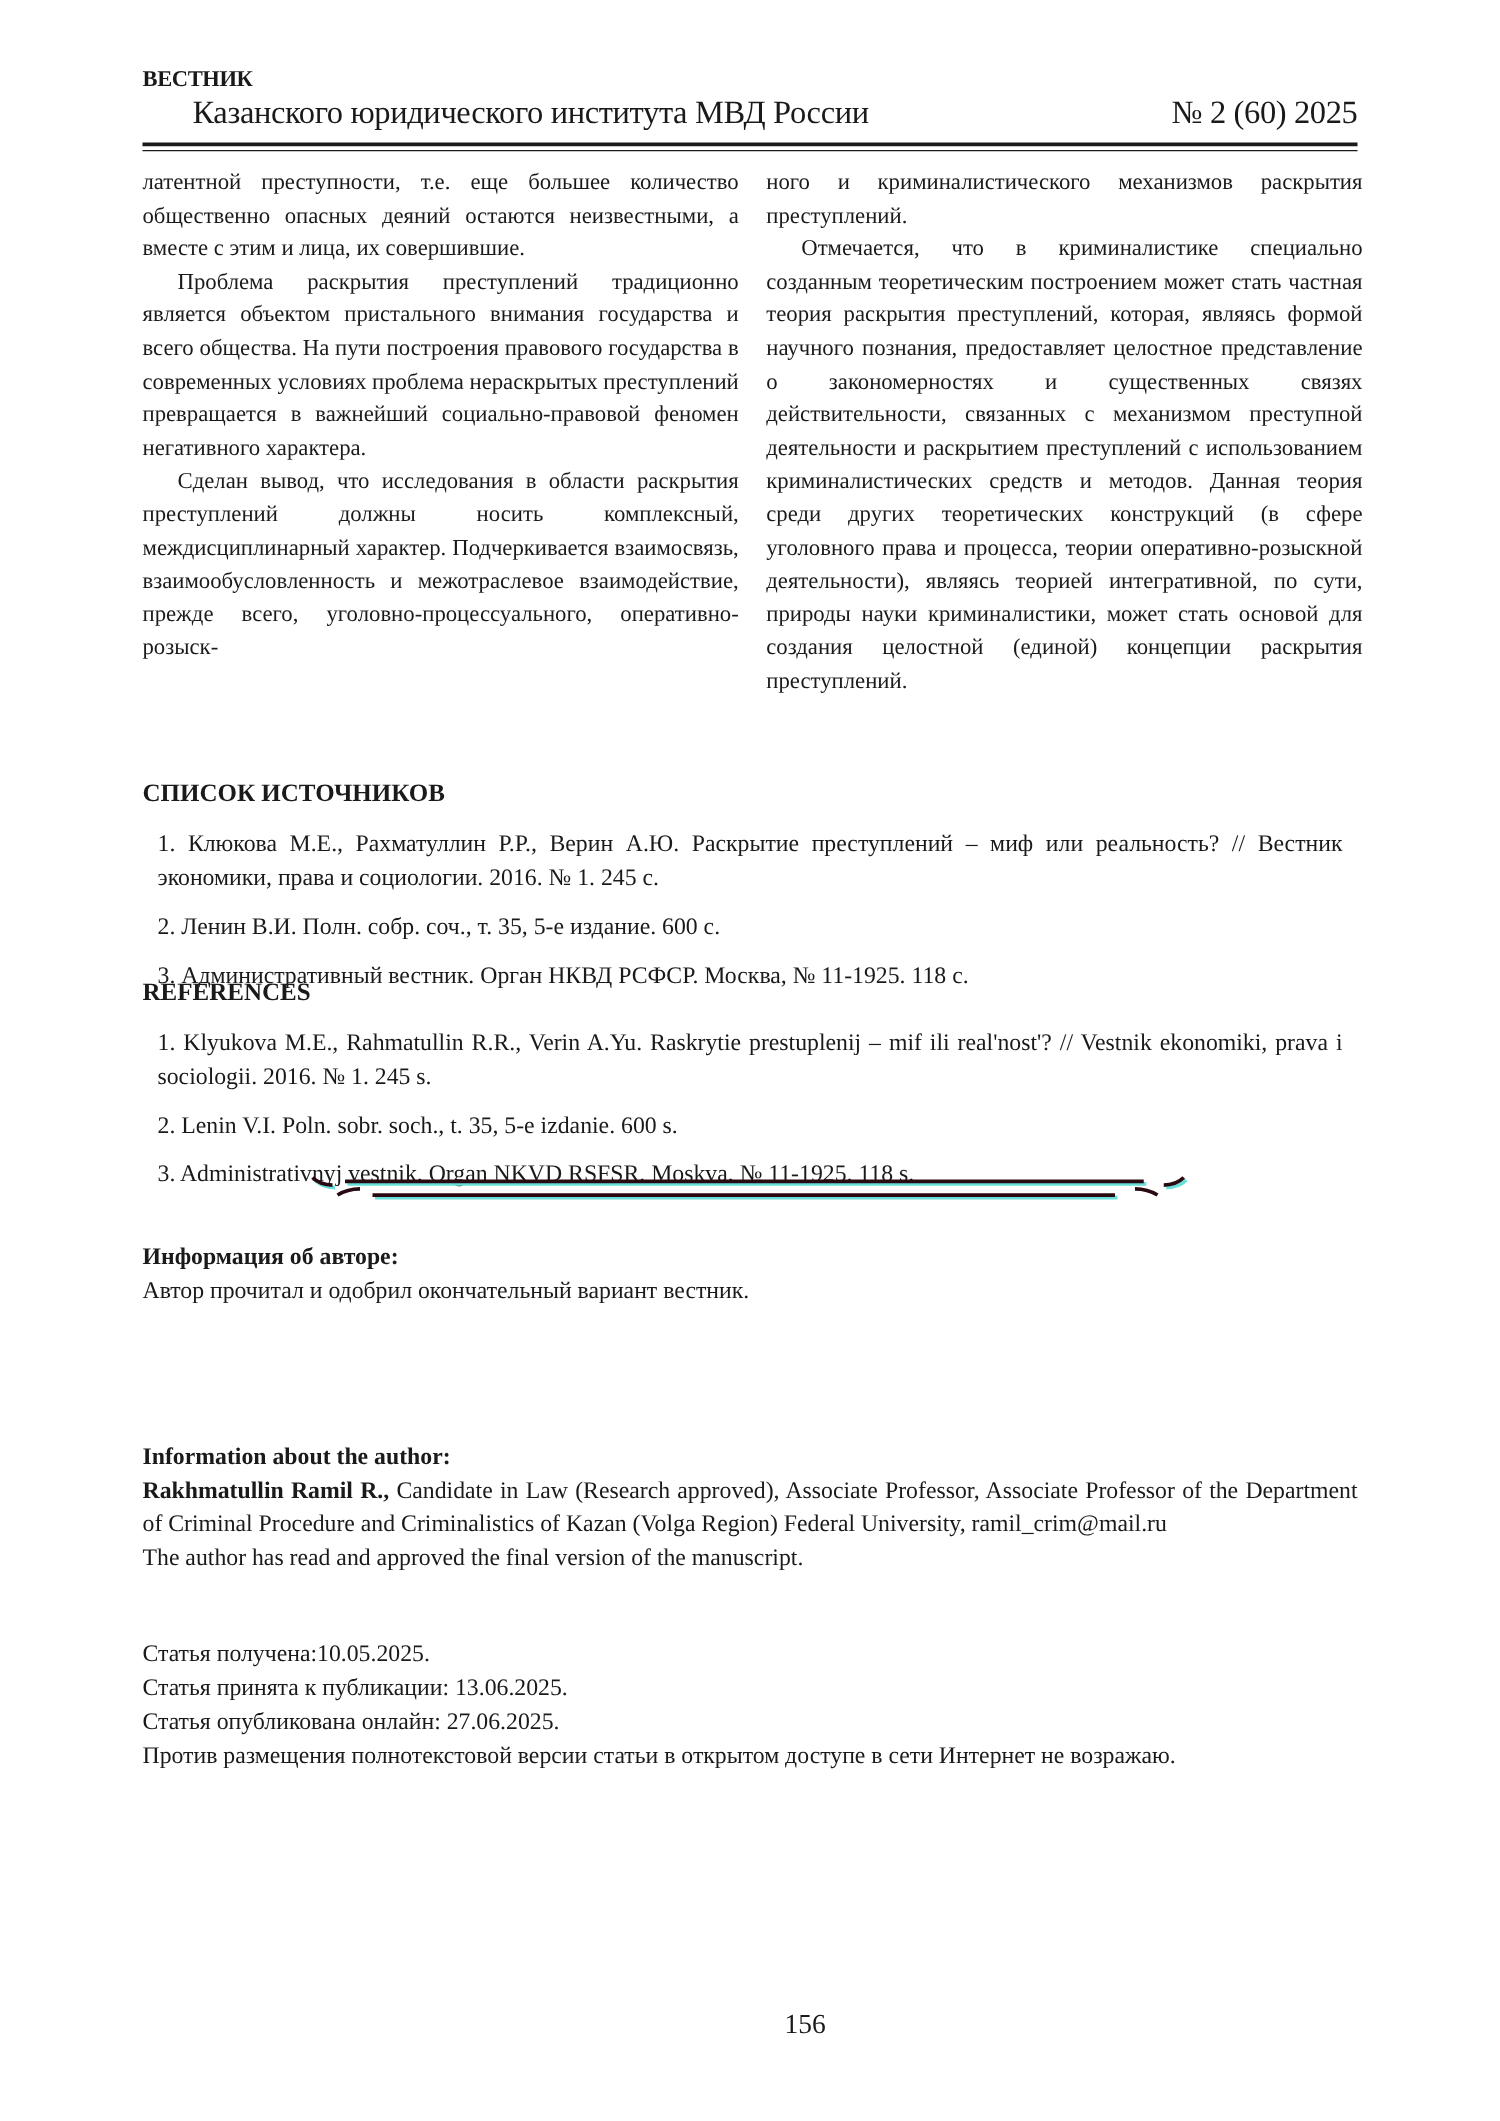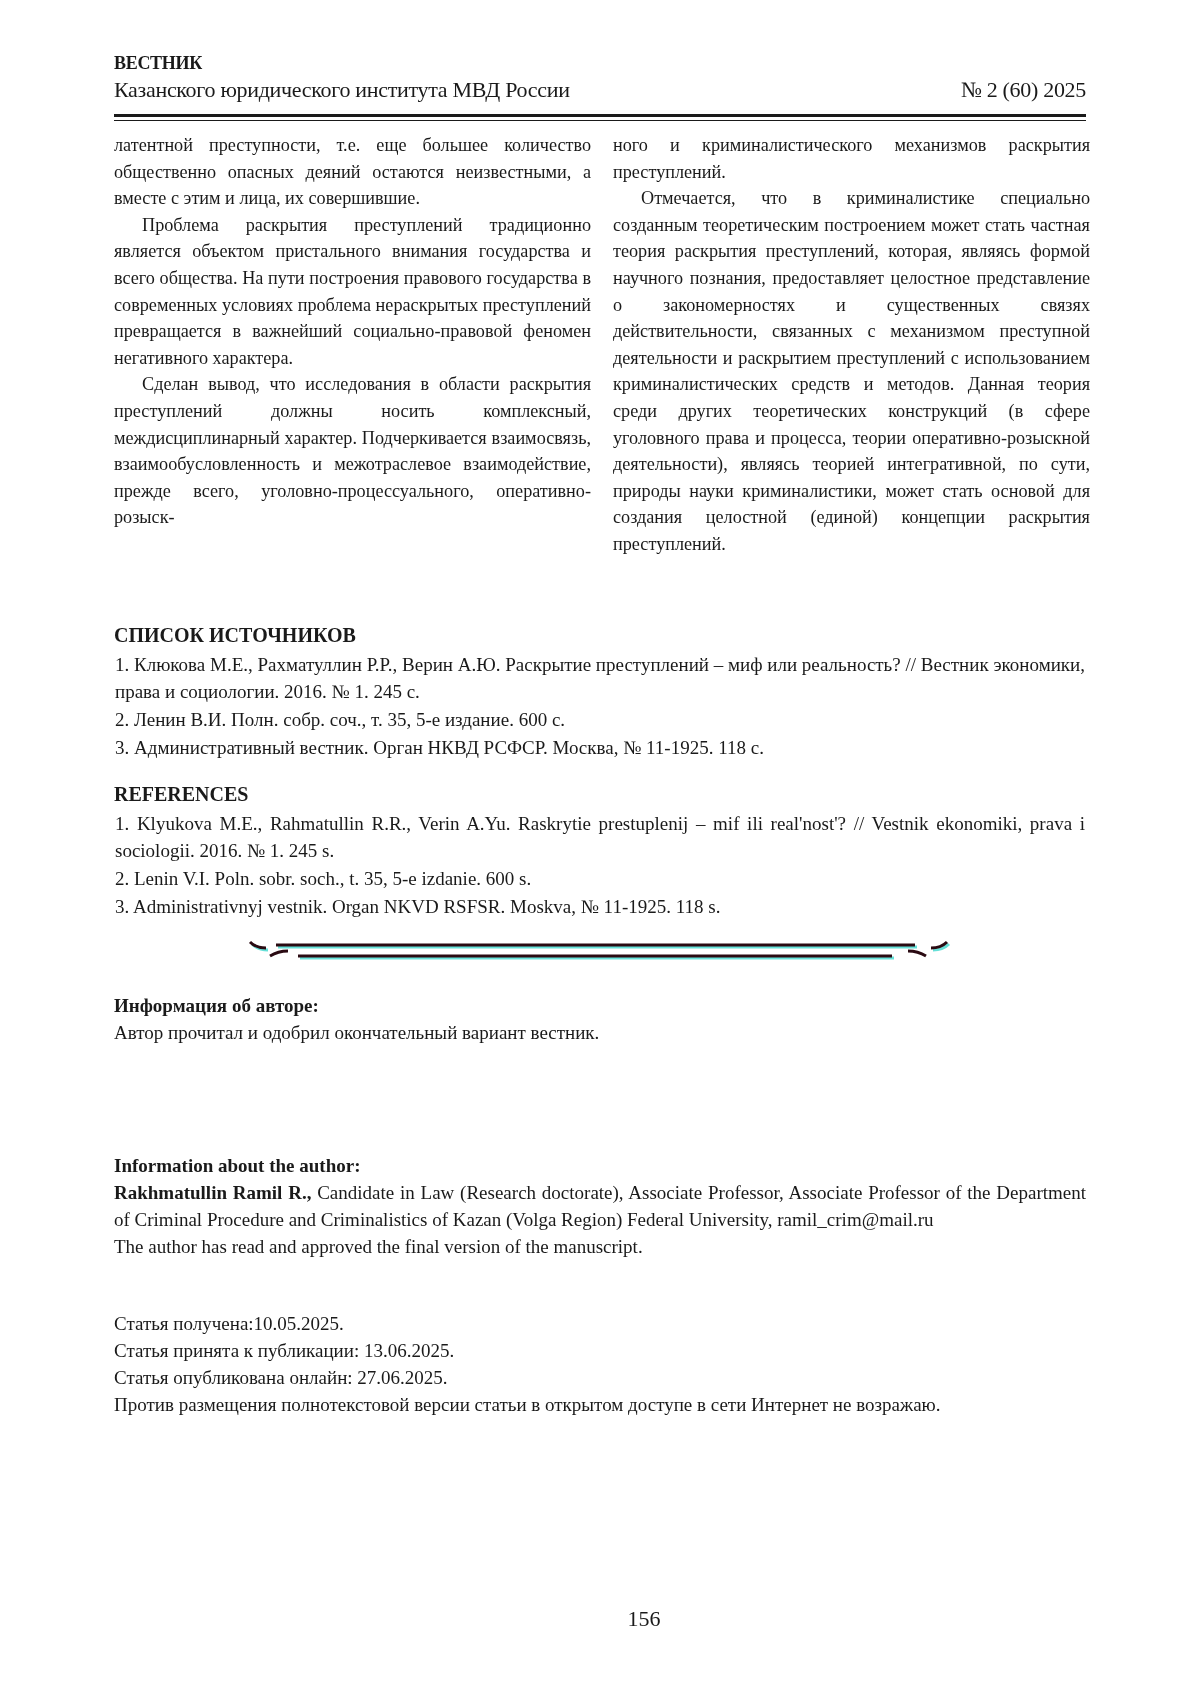--- a/index.html
+++ b/index.html
@@ -2,33 +2,33 @@
 <html><head>
 <meta charset="utf-8">
 <style>
   html, body { margin: 0; padding: 0; background: #ffffff; }
   body {
     width: 1200px; height: 1697px; position: relative; overflow: hidden;
     font-family: "Liberation Serif", "DejaVu Serif", serif; color: #1a1a1a;
   }
   .header { position: absolute; left: 114px; top: 50px; width: 972px; }
   .header .t1 { font-size: 18px; line-height: 26px; letter-spacing: -0.3px; font-weight: bold; }
-  .header .row2 { display: flex; justify-content: space-between; font-size: 22px; line-height: 28px; letter-spacing: -0.3px; }
+  .header .row2 { display: flex; justify-content: space-between; font-size: 26px; line-height: 28px; letter-spacing: -0.3px; margin-left: 40px; }
   .rule-thick { position: absolute; left: 114px; top: 114px; width: 972px; height: 3px; background: #1a1a1a; }
   .rule-thin { position: absolute; left: 114px; top: 120px; width: 972px; height: 1px; background: #1a1a1a; }
 
   .col { position: absolute; top: 132px; width: 477px; font-size: 18.2px; line-height: 26.6px; text-align: justify; }
   .col.left { left: 114px; }
   .col.right { left: 613px; }
   .col p { margin: 0; text-indent: 0; }
   .col p.ind { text-indent: 28px; }
 
   .section-title { position: absolute; left: 114px; width: 972px; font-weight: bold; font-size: 20px; }
   .refs { position: absolute; left: 114px; width: 972px; font-size: 19px; line-height: 27px; text-align: justify; }
-  .refs div { margin: 1px; }
+  .refs div { margin: 12px; }
 
   .ornament { position: absolute; left: 248px; top: 936px; width: 705px; height: 28px; }
 
   .info { position: absolute; left: 114px; width: 972px; font-size: 19px; line-height: 27px; text-align: justify; }
   .info b { font-weight: bold; }
 
   .page-num { position: absolute; top: 1606px; left: 0; width: 1200px; text-align: center; font-size: 22px; margin-left: 44px; }
 </style>
 </head>
 <body>
@@ -85,21 +85,21 @@
   </g>
 </svg>
 
 <div class="info" style="top:992px;">
   <div><b>Информация об авторе:</b></div>
   <div>Автор прочитал и одобрил окончательный вариант вестник.</div>
 </div>
 
 <div class="info" style="top:1152px;">
   <div><b>Information about the author:</b></div>
-  <div><b>Rakhmatullin Ramil R.,</b><span> Candidate in Law (Research doctorate), Associate Professor, Associate Professor of the Department of Criminal Procedure and Criminalistics of Kazan (Volga Region) Federal University, ramil_crim@mail.ru</span></div>
+  <div><b>Rakhmatullin Ramil R.,</b><span> Candidate in Law (Research approved), Associate Professor, Associate Professor of the Department of Criminal Procedure and Criminalistics of Kazan (Volga Region) Federal University, ramil_crim@mail.ru</span></div>
   <div>The author has read and approved the final version of the manuscript.</div>
 </div>
 
 <div class="info" style="top:1310px;">
   <div>Статья получена:10.05.2025.</div>
   <div>Статья принята к публикации: 13.06.2025.</div>
   <div>Статья опубликована онлайн: 27.06.2025.</div>
   <div>Против размещения полнотекстовой версии статьи в открытом доступе в сети Интернет не возражаю.</div>
 </div>
 

